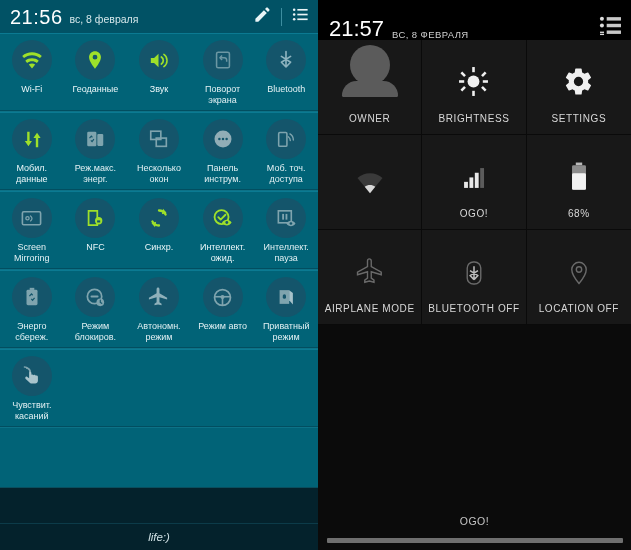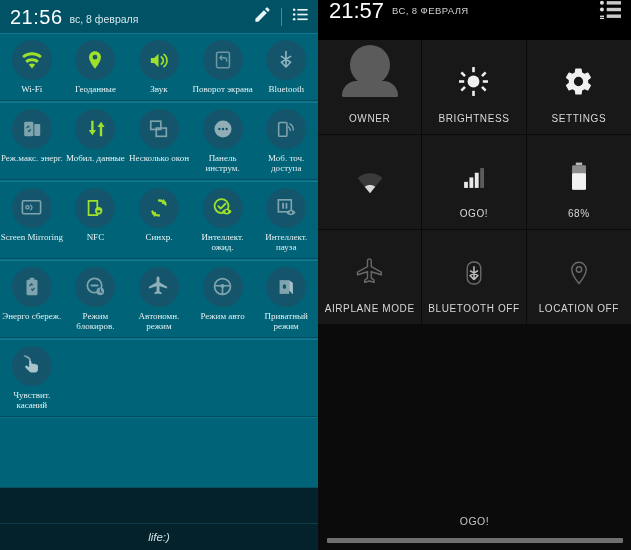--- a/index.html
+++ b/index.html
@@ -29,21 +29,21 @@
     color: #ffffff; font-size: 20px; letter-spacing: .5px;
     line-height: 1; font-weight: 400;
   }
   .tw-date {
     color: #d5e7ea; font-size: 10.5px; margin-left: 7px; margin-top: 4px;
   }
   .tw-sb-spacer { flex: 1; }
   .tw-sb-icons { display: flex; align-items: center; gap: 9px; }
   .tw-divider-v { width: 1px; height: 18px; background: #3d8ea0; }
 
-  .tw-toggle-area { flex: none; font-family: Liberation Serif, serif; }
+  .tw-toggle-area { flex: none; }
   .tw-row {
     display: flex;
     border-bottom: 1px solid #0d7287;
     box-shadow: 0 -1px 0 #024e60 inset;
     position: relative;
   }
   .tw-row::before {
     content: ""; position: absolute; left: 0; right: 0; top: 0;
     height: 1px; background: #0b7a92;
   }
@@ -80,21 +80,21 @@
 
   
   .right-panel {
     width: 313px; height: 550px;
     background: #0b0b0b;
     display: flex; flex-direction: column;
     position: relative;
   }
   .aosp-statusbar {
     height: 40px; background: #000000;
-    display: flex; align-items: flex-start; padding: 0 9px 0 11px;
+    display: flex; align-items: flex-end; padding: 0 9px 0 11px;
     flex: none;
   }
   .aosp-time { color: #ffffff; font-size: 22px; line-height: 1; }
   .aosp-date {
     color: #cfcfcf; font-size: 9.5px; margin-left: 8px; margin-top: 5px;
     letter-spacing: .4px;
   }
   .aosp-sb-spacer { flex: 1; }
 
   .aosp-grid { flex: none; background: #111111; }
@@ -211,36 +211,36 @@
                 <path d="M12 2.8v8.4m0 0v8.4l5-5.2-10-6.4m10 0l-10 6.4 5 5.2" stroke="#8db3be" stroke-width="1.8" fill="none" stroke-linejoin="round" stroke-linecap="round"></path>
               </svg>
           </span>
           <span class="tw-label">Bluetooth</span>
         </div>
       </div>
 
       <div class="tw-row">
         <div class="tw-cell">
           <span class="tw-circle">
+            <svg width="23" height="23" viewBox="0 0 24 24">
+                <path d="M7.5 4v9.5H5L8.8 19l3.7-5.5H10V4z" fill="#9ee02a"></path>
+                <path d="M16.5 20v-9.5H14L17.8 5l3.7 5.5H19V20z" fill="#9ee02a"></path>
+              </svg>
+          </span>
+          <span class="tw-label on">Мобил. данные</span>
+        </div>
+        <div class="tw-cell">
+          <span class="tw-circle">
             <svg width="22" height="22" viewBox="0 0 24 24">
                 <rect x="3.5" y="4" width="10" height="16" rx="1.5" fill="#7fa4ae"></rect>
                 <path d="M6 11l2-2.2 1.2 1.4M10.8 12.2L8.8 14.8 7.5 13.4" stroke="#14556b" stroke-width="1.3" fill="none"></path>
                 <rect x="14.5" y="6.5" width="6.5" height="13" rx="1.2" fill="#7fa4ae"></rect>
               </svg>
           </span>
           <span class="tw-label">Реж.макс. энерг.</span>
-        </div>
-        <div class="tw-cell">
-          <span class="tw-circle">
-            <svg width="23" height="23" viewBox="0 0 24 24">
-                <path d="M7.5 4v9.5H5L8.8 19l3.7-5.5H10V4z" fill="#9ee02a"></path>
-                <path d="M16.5 20v-9.5H14L17.8 5l3.7 5.5H19V20z" fill="#9ee02a"></path>
-              </svg>
-          </span>
-          <span class="tw-label on">Мобил. данные</span>
         </div>
         <div class="tw-cell">
           <span class="tw-circle">
             <svg width="22" height="22" viewBox="0 0 24 24">
                 <rect x="3" y="3.5" width="11" height="9" stroke="#7fa4ae" stroke-width="1.8" fill="none"></rect>
                 <rect x="9" y="11" width="11" height="9" stroke="#7fa4ae" stroke-width="1.8" fill="none"></rect>
               </svg>
           </span>
           <span class="tw-label">Несколько окон</span>
         </div>

